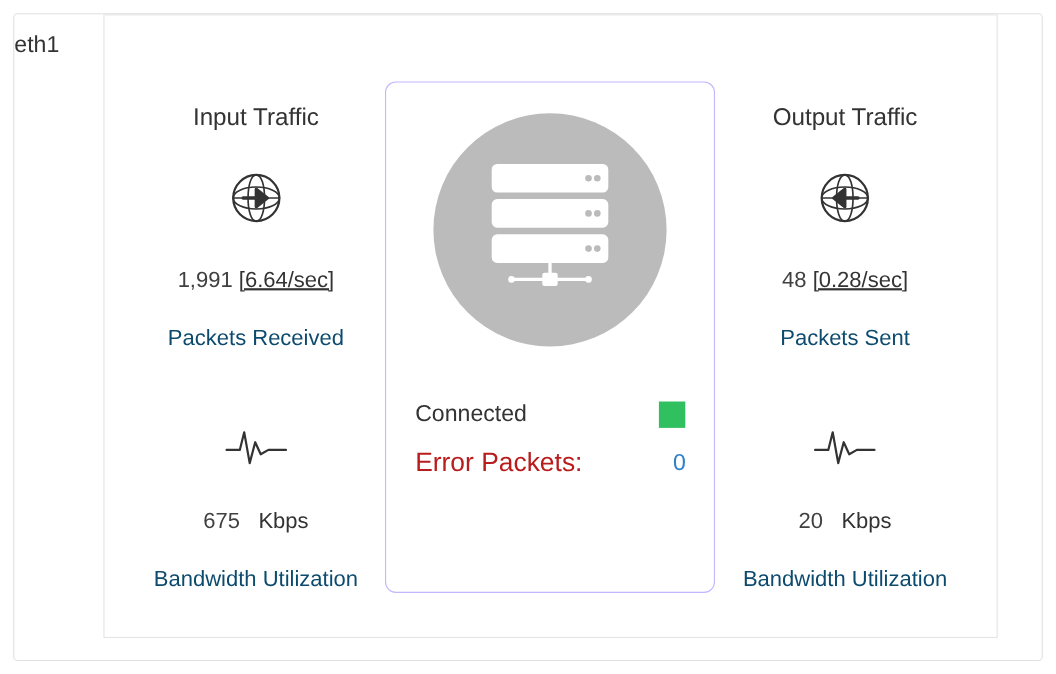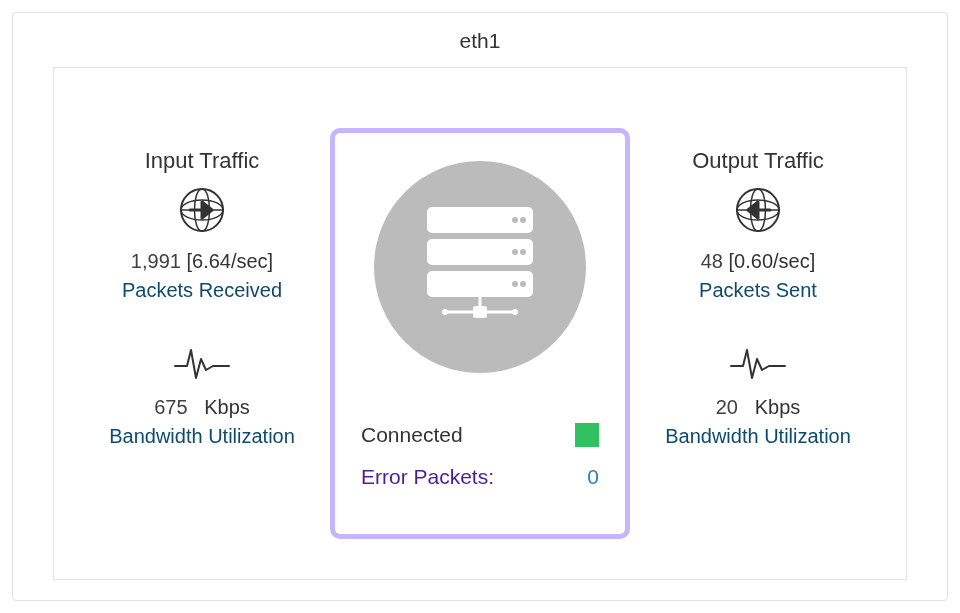--- a/index.html
+++ b/index.html
@@ -13,21 +13,21 @@
       width: 960px;
       height: 613px;
       padding: 12px;
     }
     .outer-panel {
       border: 1px solid #e0e0e0;
       border-radius: 4px;
       width: 100%;
       height: 100%;
       display: flex;
-      flex-direction: column;
+      flex-direction: row;
       padding-bottom: 20px;
     }
     .title {
       text-align: center;
       font-size: 21px;
       color: #333;
       padding: 16px 0 14px 0;
       font-weight: 400;
     }
     .inner-panel {
@@ -35,21 +35,21 @@
       margin: 0 40px;
       flex: 1;
       display: flex;
       padding: 60px 20px 40px 20px;
     }
     .col {
       flex: 1;
       display: flex;
       flex-direction: column;
       align-items: center;
-      justify-content: flex-start;
+      justify-content: space-between;
     }
     .col-left, .col-right {
       padding-top: 20px;
     }
     .section-title {
       font-size: 22px;
       color: #333;
       font-weight: 400;
       margin-bottom: 12px;
     }
@@ -63,34 +63,35 @@
       color: #333;
       margin-bottom: 6px;
       text-align: center;
     }
     .stat-value {
       color: #404040;
       font-weight: 500;
     }
     .stat-bracket {
       color: #333;
+      text-decoration: underline;
     }
     .stat-label {
       font-size: 20px;
       color: #0c4a6e;
       margin-bottom: 42px;
       text-align: center;
     }
     .pulse-icon {
       width: 58px;
       height: 38px;
       margin-bottom: 14px;
     }
     .center-card {
-      border: 5px solid #c4b5fd;
+      border: 1px solid #c4b5fd;
       border-radius: 10px;
       width: 300px;
       height: 100%;
       padding: 20px;
       display: flex;
       flex-direction: column;
       align-items: center;
     }
     .server-circle {
       width: 212px;
@@ -121,22 +122,22 @@
       background: #30c060;
     }
     .error-row {
       display: flex;
       justify-content: space-between;
       align-items: center;
       width: 100%;
       padding: 0 6px;
     }
     .error-label {
-      font-size: 21px;
-      color: #4c1d95;
+      font-size: 24px;
+      color: #b91c1c;
     }
     .error-value {
       font-size: 21px;
       color: #2d7fc9;
     }
   </style>
 </head>
 <body>
 
 <div class="outer-panel">
@@ -208,21 +209,21 @@
         <circle cx="24" cy="24" r="21" fill="none" stroke="#333" stroke-width="2"></circle>
         <ellipse cx="24" cy="24" rx="21" ry="10" fill="none" stroke="#333" stroke-width="1.5"></ellipse>
         <path d="M24 3 C14 3 14 45 24 45" fill="none" stroke="#333" stroke-width="1.5"></path>
         <path d="M24 3 C34 3 34 45 24 45" fill="none" stroke="#333" stroke-width="1.5"></path>
         <line x1="3" y1="24" x2="45" y2="24" stroke="#333" stroke-width="1.5"></line>
         <path d="M36 24 L18 24 M24 16 L14 24 L24 32 Z" fill="#333" stroke="#333" stroke-width="3" stroke-linecap="round" stroke-linejoin="round"></path>
       </svg>
       <div class="stat-line">
         <span class="stat-value">48</span>
         <span> </span>
-        <span class="stat-bracket">[0.60/sec]</span>
+        <span class="stat-bracket">[0.28/sec]</span>
       </div>
       <div class="stat-label">Packets Sent</div>
 
       <svg class="pulse-icon" viewBox="0 0 58 38">
         <path d="M2 22 L14 22 L18 6 L23 34 L28 15 L33 26 L40 22 L56 22" fill="none" stroke="#333" stroke-width="2" stroke-linecap="round" stroke-linejoin="round"></path>
       </svg>
       <div class="stat-line">
         <span class="stat-value">20</span>
         <span> &nbsp;</span>
         <span>Kbps</span>

